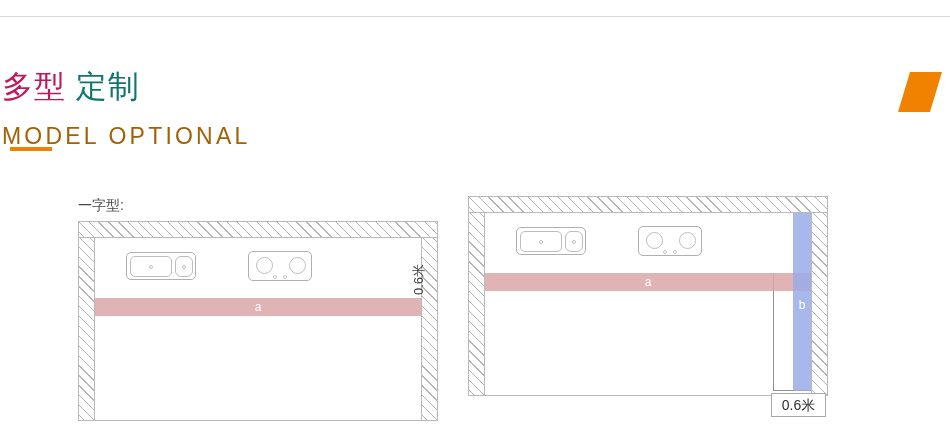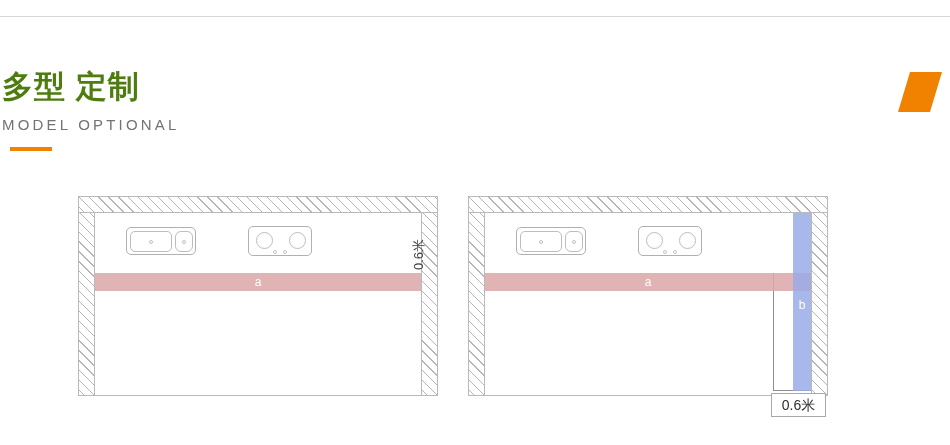--- a/index.html
+++ b/index.html
@@ -29,28 +29,28 @@
     left: 2px; top: 68px;
     width: 520px;
   }
   #title-line {
     font-size: 31px;
     line-height: 38px;
     color: #3a3a3a;
     white-space: nowrap;
     letter-spacing: 1px;
   }
-  #title-strong { font-weight: 700; color: #4d7c0f; }
-  #title-light  { font-weight: 700; color: #4d7c0f; }
+  #title-strong { font-weight: 400; color: #be185d; }
+  #title-light  { font-weight: 400; color: #0f766e; }
   #subtitle {
-    margin-top: 7px;
-    font-size: 15px;
+    margin-top: 19px;
+    font-size: 23px;
     line-height: 23px;
     letter-spacing: 3.2px;
-    color: #737373;
+    color: #a16207;
     font-weight: 400;
     white-space: nowrap;
   }
   #accent-underline {
     position: absolute;
     left: 10px; top: 147px;
     width: 42px; height: 4px;
     background: #f08200;
   }
 
@@ -244,20 +244,21 @@
 </div>
 <div id="accent-underline"></div>
 
 <div id="brand-mark">
   <svg width="44" height="44" viewBox="0 0 44 44" aria-hidden="true">
     <polygon points="12,2 44,2 32,42 0,42" fill="#f08200"></polygon>
   </svg>
 </div>
 
 <div class="diagram-block" style="left:78px;">
+  <div class="diagram-caption">一字型:</div>
 
   <div class="plan">
     <div class="plan-outline"></div>
     <div class="wall wall-top"></div>
     <div class="wall wall-left"></div>
     <div class="wall wall-right"></div>
 
     <div class="sink" style="left:48px; top:31px;">
       <div class="sink-basin-big"></div>
       <div class="sink-basin-small"></div>

